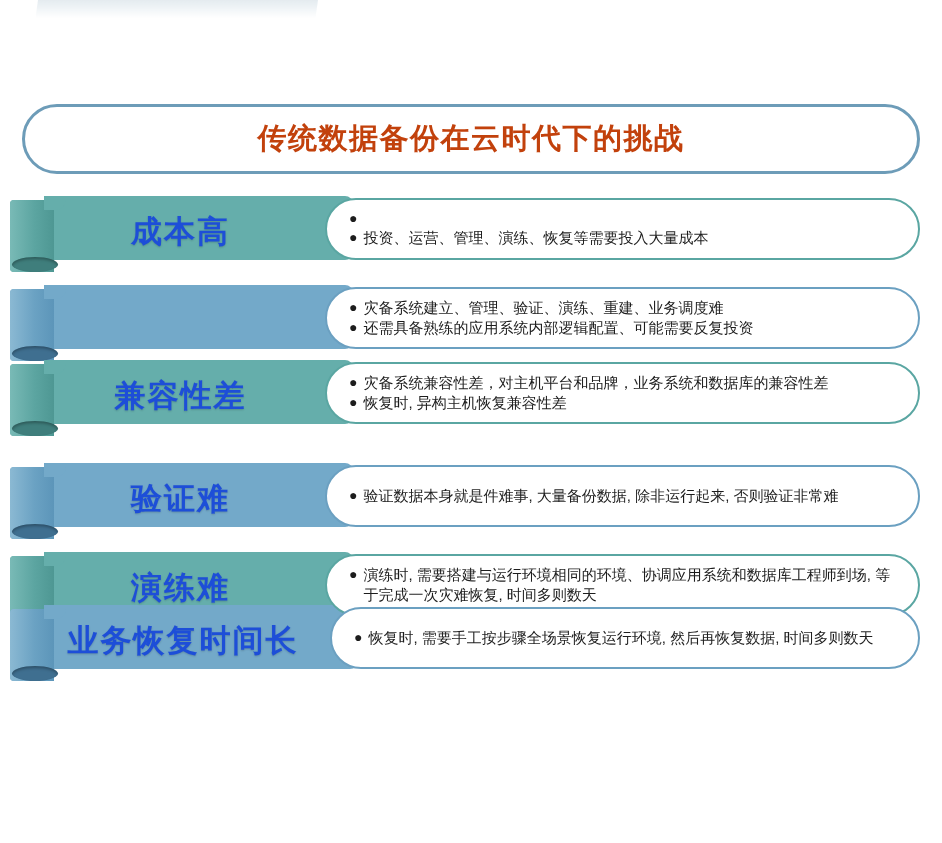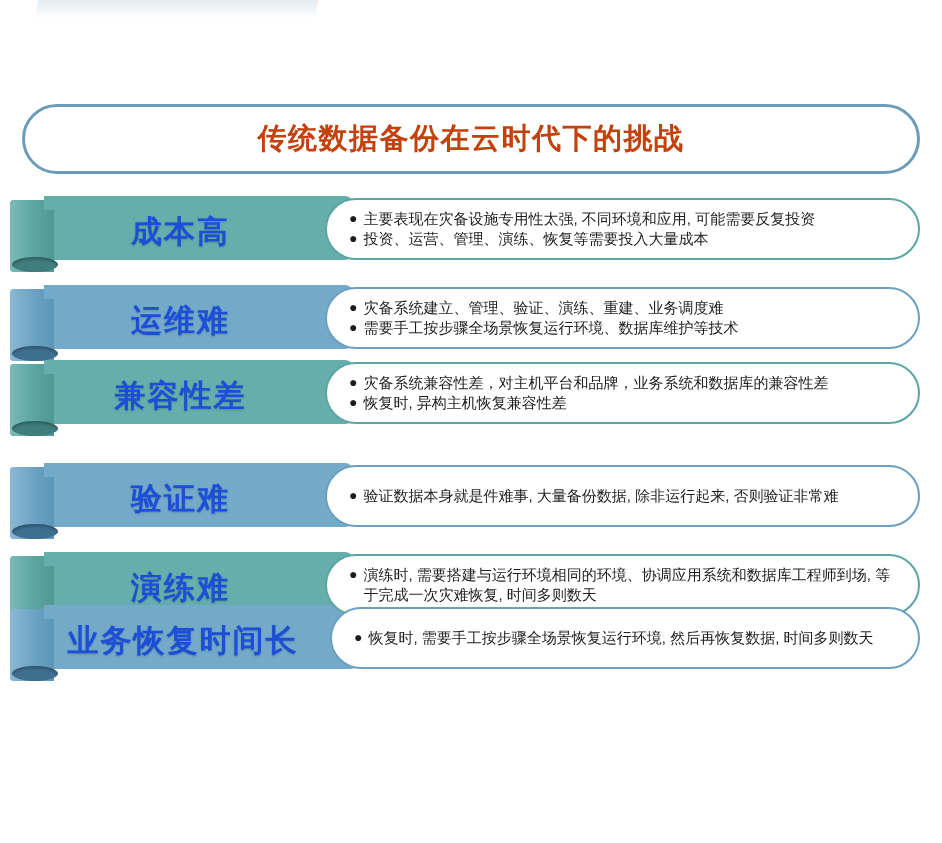--- a/index.html
+++ b/index.html
@@ -172,44 +172,42 @@
       <div class="ribbon-main" style="width: 307px;"></div>
       <div class="curl">
         <div class="curl-shade"></div>
       </div>
       <div class="curl-notch"></div>
       <div class="curl-ellipse" style="bottom: 8px;"></div>
       <div class="ribbon-label" style="left: 131px;">成本高</div>
       <div class="content-box" style="left: 325px; width: 595px;">
         <div class="bullet-line">
           <span class="dot">●</span>
-          <span>主要表现在灾备设施专用性太强, 不同环境和应用, 可能需要反复投资</span>
         </div>
         <div class="bullet-line">
           <span class="dot">●</span>
           <span>投资、运营、管理、演练、恢复等需要投入大量成本</span>
         </div>
       </div>
     </div>
     <div class="row blue" style="top: 285px;">
       <div class="ribbon-main" style="width: 307px;"></div>
       <div class="curl">
         <div class="curl-shade"></div>
       </div>
       <div class="curl-notch"></div>
       <div class="curl-ellipse" style="bottom: 8px;"></div>
-      <div class="ribbon-label" style="left: 131px;">运维难</div>
       <div class="content-box" style="left: 325px; width: 595px;">
         <div class="bullet-line">
           <span class="dot">●</span>
           <span>灾备系统建立、管理、验证、演练、重建、业务调度难</span>
         </div>
         <div class="bullet-line">
           <span class="dot">●</span>
-          <span>需要手工按步骤全场景恢复运行环境、数据库维护等技术</span>
+          <span>还需具备熟练的应用系统内部逻辑配置、可能需要反复投资</span>
         </div>
       </div>
     </div>
     <div class="row teal" style="top: 360px;">
       <div class="ribbon-main" style="width: 307px;"></div>
       <div class="curl">
         <div class="curl-shade"></div>
       </div>
       <div class="curl-notch"></div>
       <div class="curl-ellipse" style="bottom: 8px;"></div>

